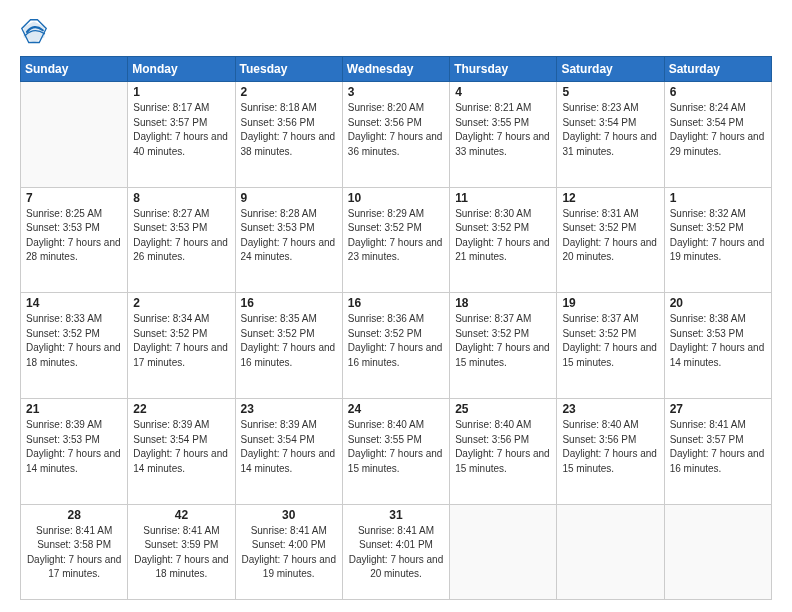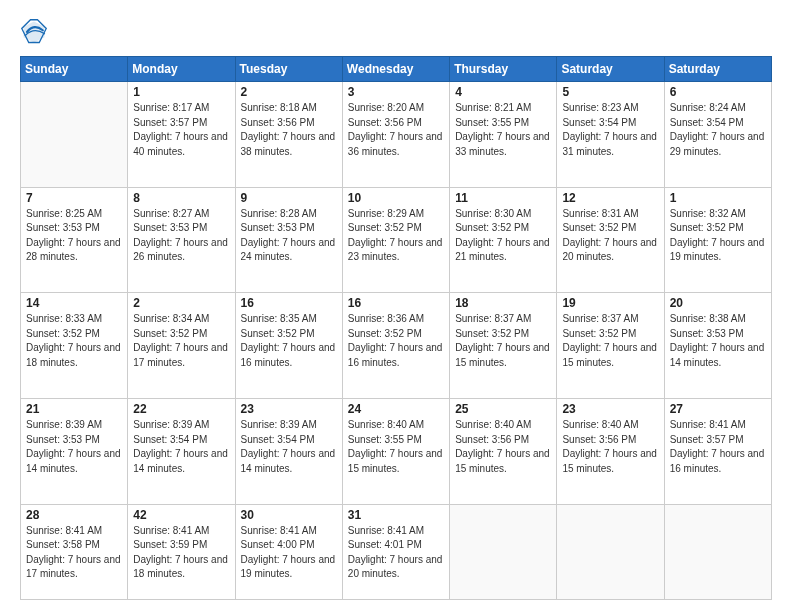--- a/index.html
+++ b/index.html
@@ -241,21 +241,21 @@
           </td>
           <td>
             <span class="day-num">23</span>
             <div class="day-info">Sunrise: 8:40 AM<br>Sunset: 3:56 PM<br>Daylight: 7 hours and 15 minutes.</div>
           </td>
           <td>
             <span class="day-num">27</span>
             <div class="day-info">Sunrise: 8:41 AM<br>Sunset: 3:57 PM<br>Daylight: 7 hours and 16 minutes.</div>
           </td>
         </tr>
-        <tr style="height: 78px;">
+        <tr style="height: 78px; text-align: center;">
           <td>
             <span class="day-num">28</span>
             <div class="day-info">Sunrise: 8:41 AM<br>Sunset: 3:58 PM<br>Daylight: 7 hours and 17 minutes.</div>
           </td>
           <td>
             <span class="day-num">42</span>
             <div class="day-info">Sunrise: 8:41 AM<br>Sunset: 3:59 PM<br>Daylight: 7 hours and 18 minutes.</div>
           </td>
           <td>
             <span class="day-num">30</span>

